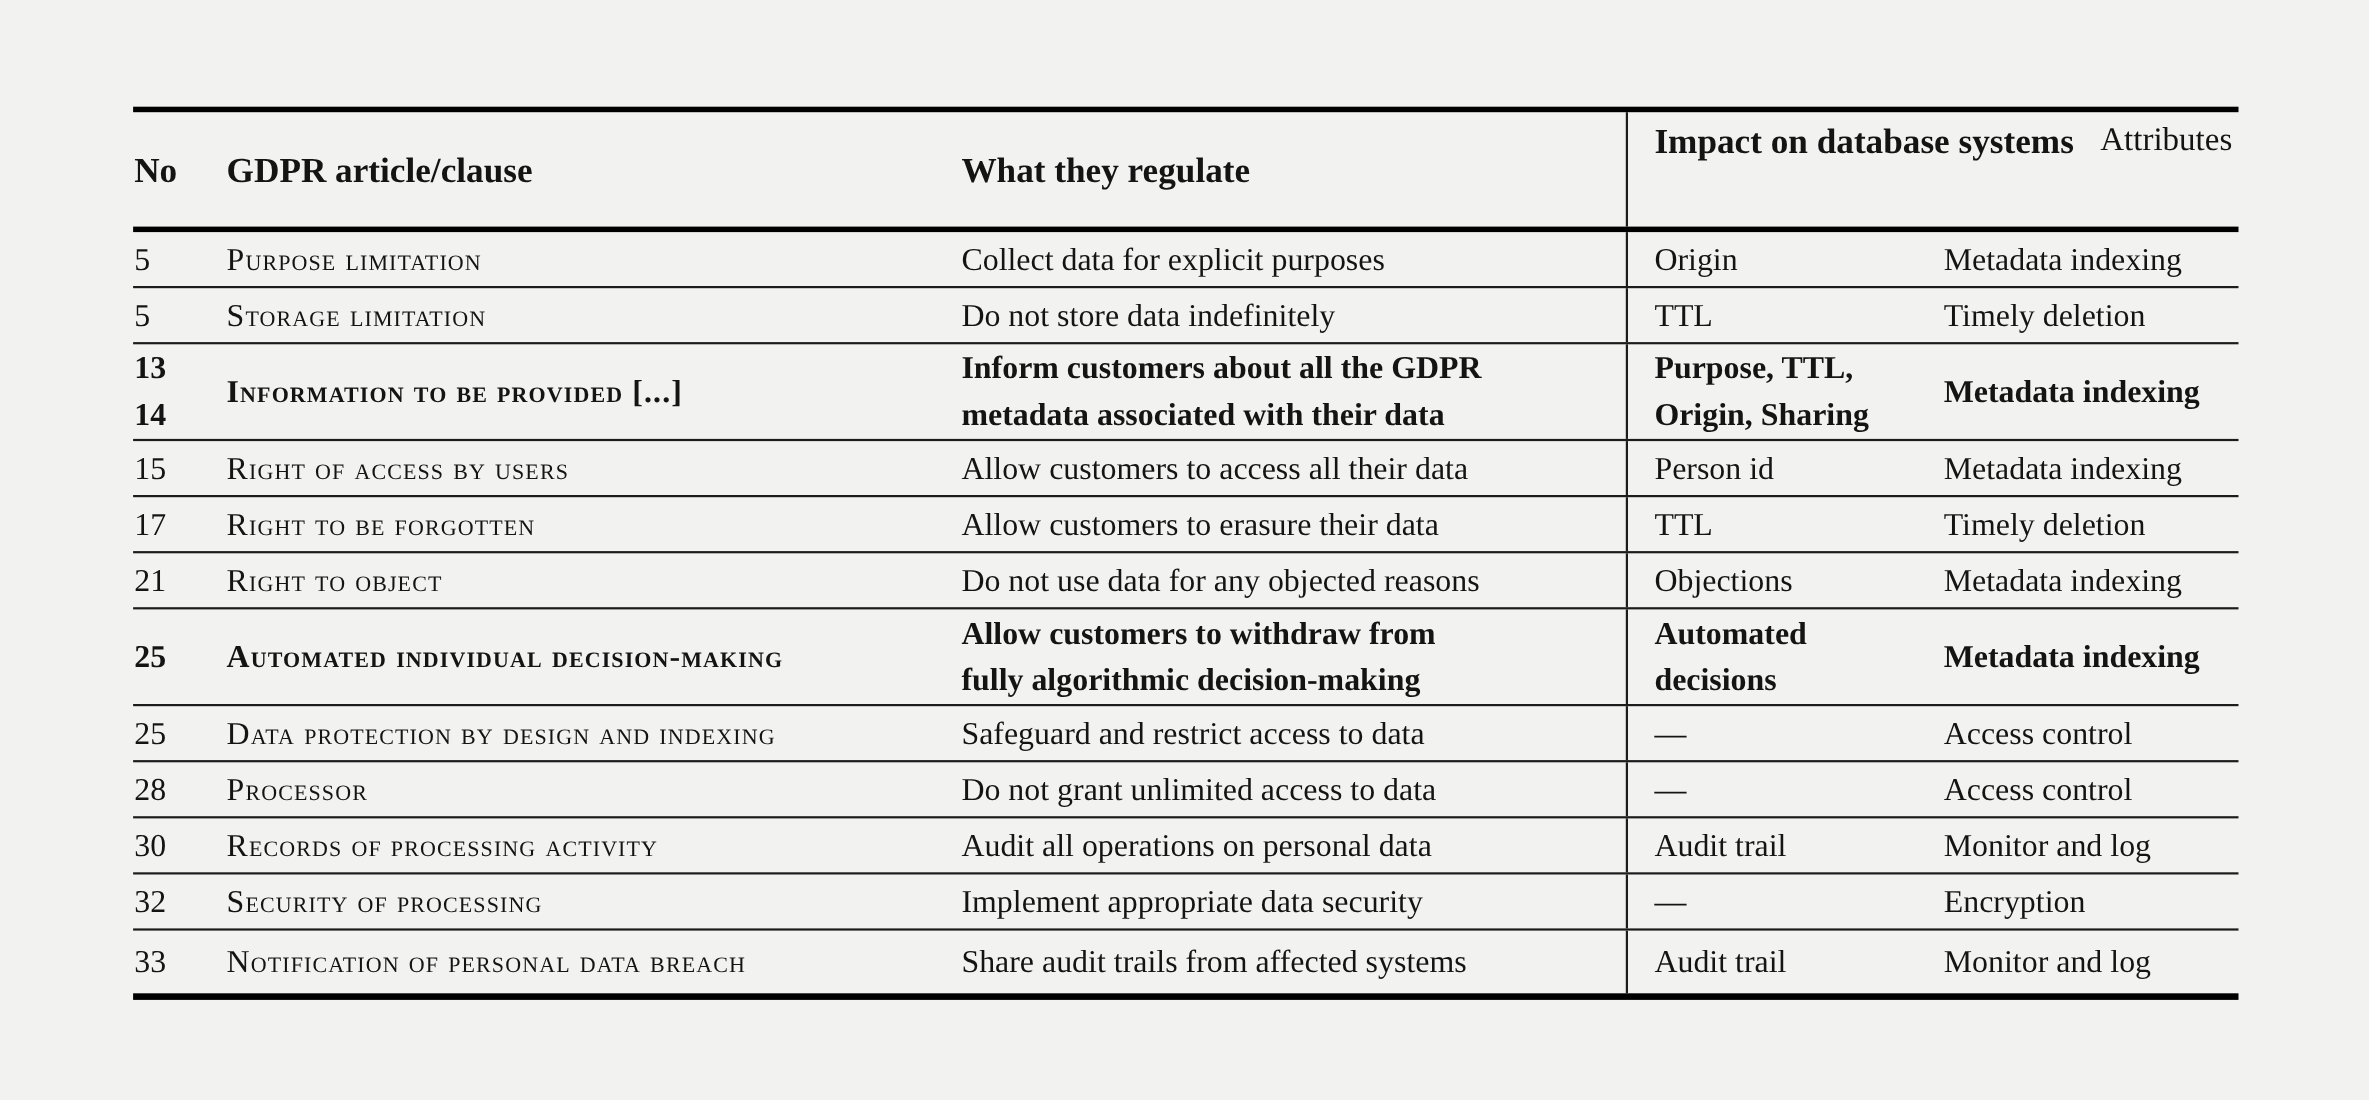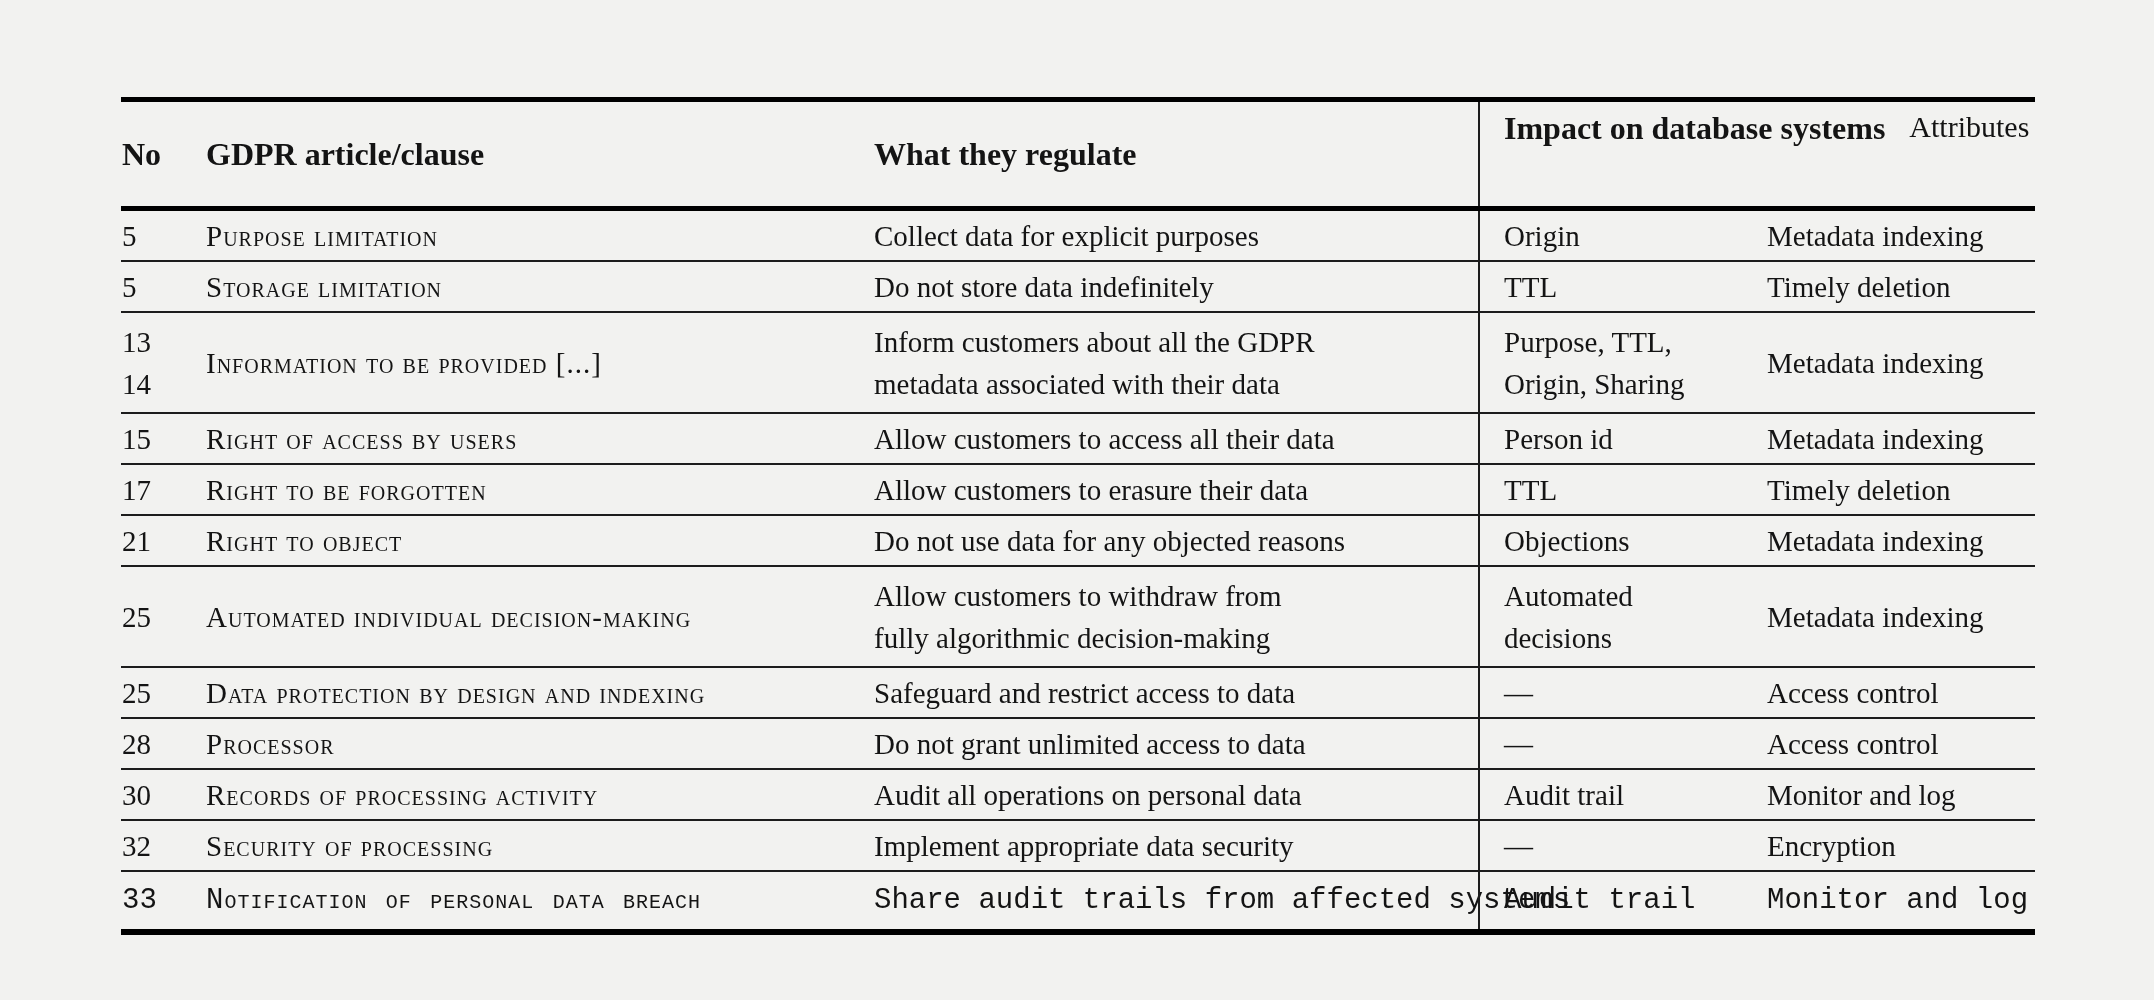--- a/index.html
+++ b/index.html
@@ -63,22 +63,22 @@
   .impact-sub .sub-attr { padding-left: 24px; white-space: pre; }
   .impact-sub .sub-act  { padding-left: 6px;  white-space: pre; text-align: center; }
   
   .row {
     display: grid;
     grid-template-columns: 85px 665px 607px 283px 274px;
     border-bottom: 2px solid #1c1c1c;
     box-sizing: border-box;
   }
   .row.single { height: 51px; }
-  .row.double { height: 101px; }
-  .row.last   { height: 57px; border-bottom: none; font-family: Liberation Mono, monospace; }
+  .row.double { height: 88px; font-weight: bold; }
+  .row.last   { height: 57px; border-bottom: none; }
   .cell {
     display: flex;
     align-items: center;
     font-size: 29px;
     white-space: pre;
     line-height: 42px;
     box-sizing: border-box;
   }
   .c-no      { padding-left: 1px; }
   .c-article { font-variant: small-caps; letter-spacing: 1px; }

